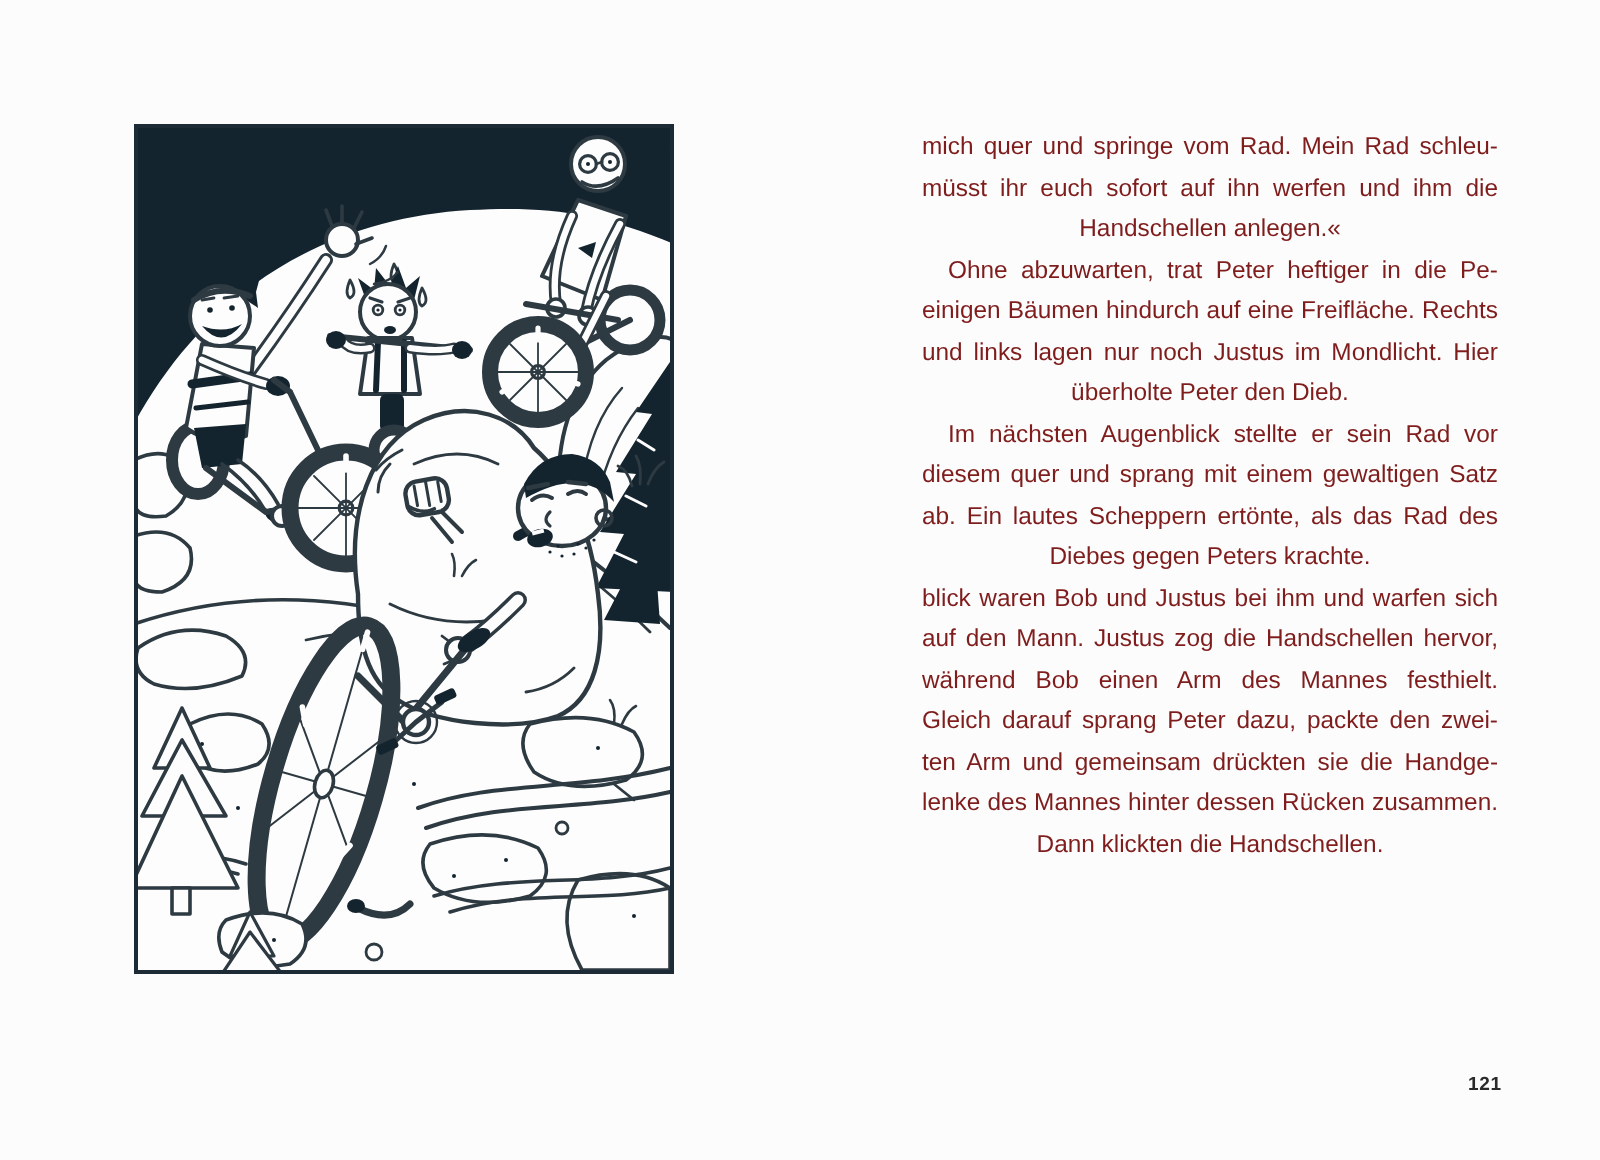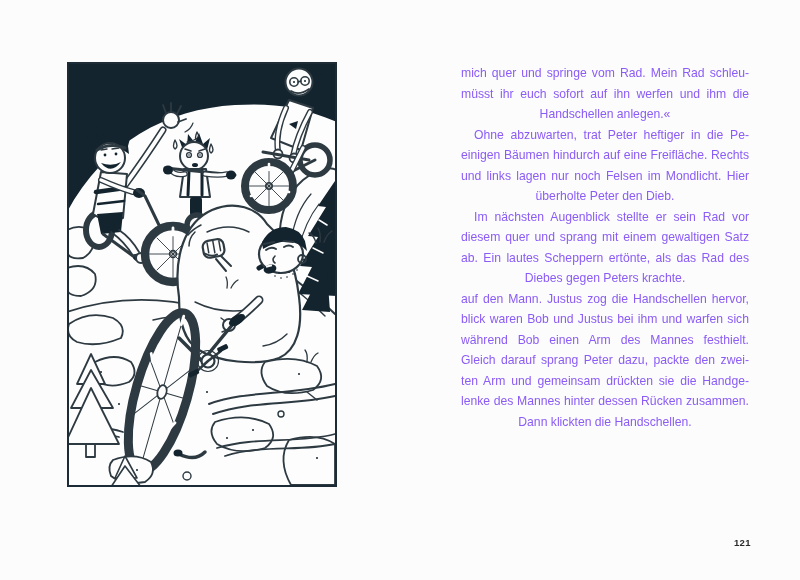--- a/index.html
+++ b/index.html
@@ -10,21 +10,21 @@
   }
   .spread{position:absolute;inset:0;}
   
   .illustration{
     position:absolute;left:67px;top:62px;width:270px;height:425px;margin:0;
   }
   .illustration svg{display:block;width:270px;height:425px;}
   
   .text-block{
     position:absolute;left:461px;top:63px;width:288px;
-    font-size:12.2px;line-height:20.5px;color:#8b5cf6;
+    font-size:12.2px;line-height:20.5px;color:#7f1d1d;
     letter-spacing:0px;
   }
   .text-block .line{
     height:20.5px;overflow:hidden;white-space:normal;
     text-align:center;
   }
   .text-block .line.j{
     text-align:justify;
     text-align-last:justify;
     -moz-text-align-last:justify;
@@ -279,28 +279,28 @@
       <rect x="1" y="1" width="268" height="423" fill="none" stroke="#1c2b35" stroke-width="2"></rect>
     </svg>
   </figure>
 
   <section class="text-block">
       <div class="line j">mich quer und springe vom Rad. Mein Rad schleu-</div>
       <div class="line j">müsst ihr euch sofort auf ihn werfen und ihm die</div>
       <div class="line">Handschellen anlegen.«</div>
       <div class="line j ind">Ohne abzuwarten, trat Peter heftiger in die Pe-</div>
       <div class="line j">einigen Bäumen hindurch auf eine Freifläche. Rechts</div>
-      <div class="line j">und links lagen nur noch Felsen im Mondlicht. Hier</div>
+      <div class="line j">und links lagen nur noch Justus im Mondlicht. Hier</div>
       <div class="line">überholte Peter den Dieb.</div>
       <div class="line j ind">Im nächsten Augenblick stellte er sein Rad vor</div>
       <div class="line j">diesem quer und sprang mit einem gewaltigen Satz</div>
       <div class="line j">ab. Ein lautes Scheppern ertönte, als das Rad des</div>
       <div class="line">Diebes gegen Peters krachte.</div>
+      <div class="line j">blick waren Bob und Justus bei ihm und warfen sich</div>
       <div class="line j">auf den Mann. Justus zog die Handschellen hervor,</div>
-      <div class="line j">blick waren Bob und Justus bei ihm und warfen sich</div>
       <div class="line j">während Bob einen Arm des Mannes festhielt.</div>
       <div class="line j">Gleich darauf sprang Peter dazu, packte den zwei-</div>
       <div class="line j">ten Arm und gemeinsam drückten sie die Handge-</div>
       <div class="line j">lenke des Mannes hinter dessen Rücken zusammen.</div>
       <div class="line">Dann klickten die Handschellen.</div>
     </section>
 
   <div class="page-num">121</div>
 
 </main>

